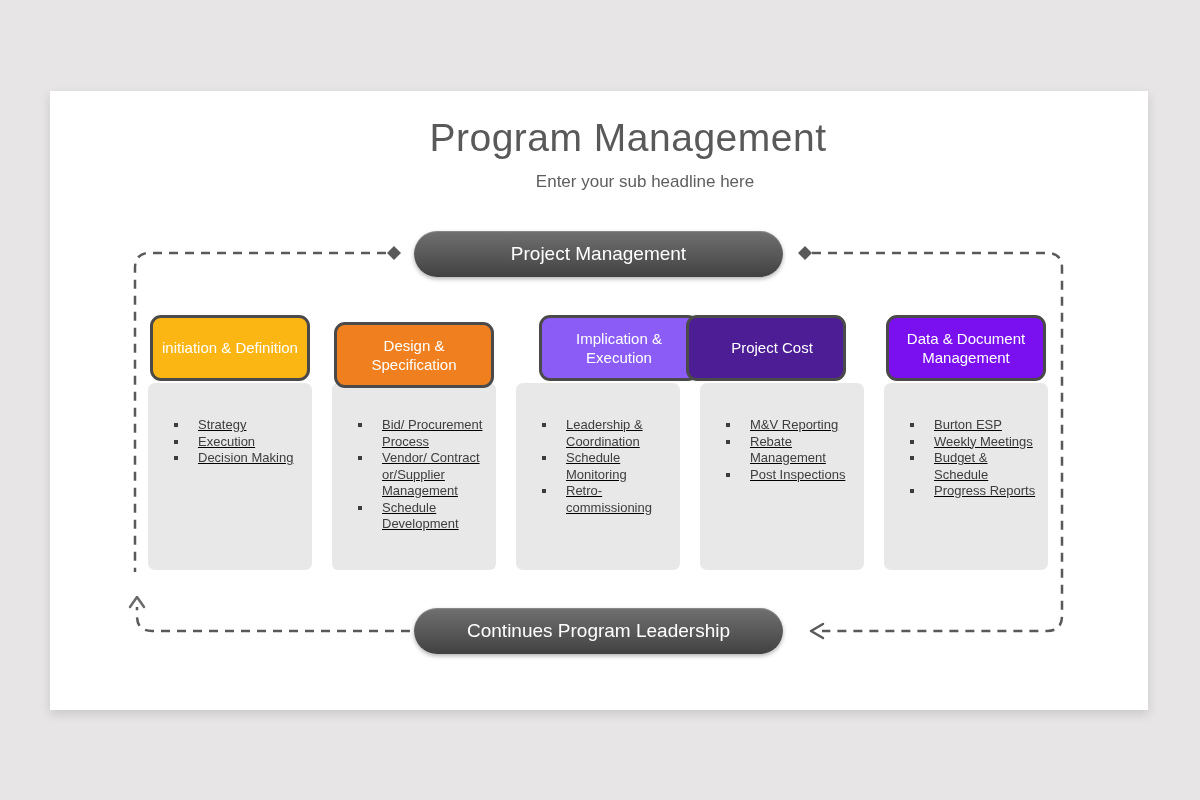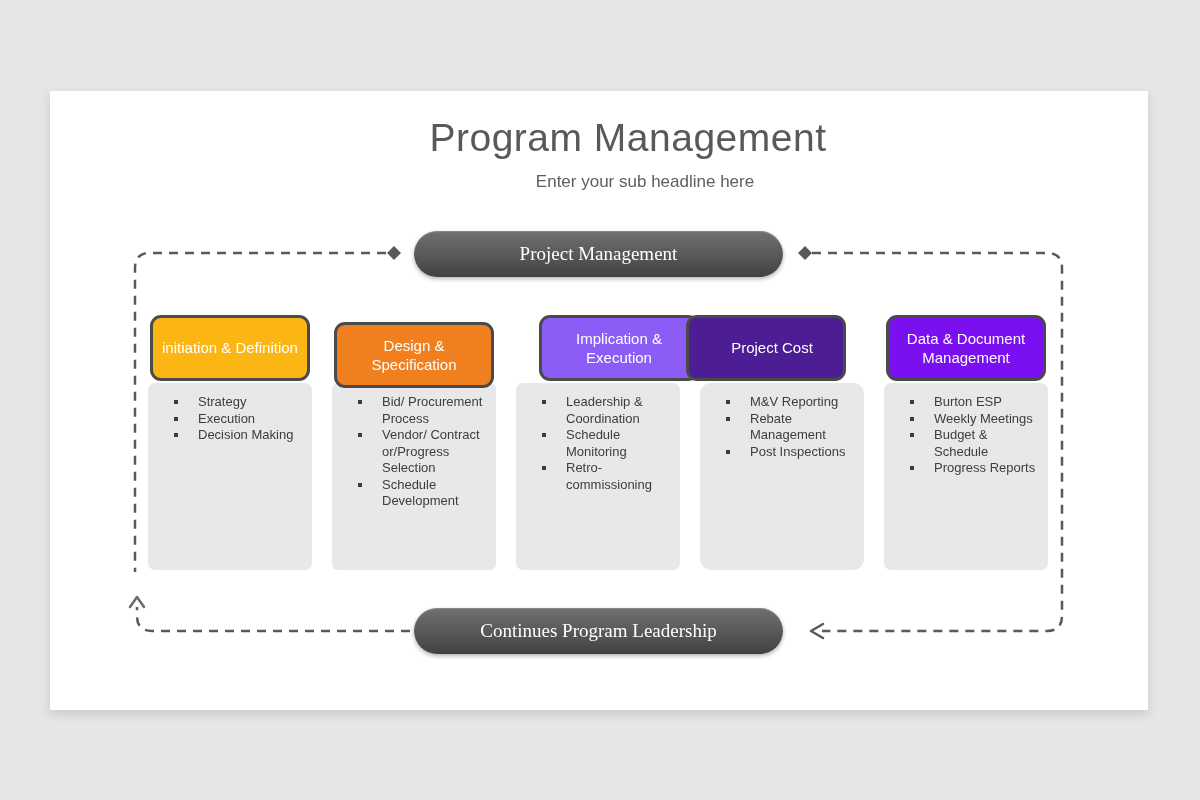--- a/index.html
+++ b/index.html
@@ -27,40 +27,40 @@
     position:absolute;left:50px;top:172px;width:1190px;
     text-align:center;
     font-size:17px;color:#5e5e5e;
   }
   .pill{
     position:absolute;left:414px;width:369px;height:46px;
     border-radius:23px;
     background:linear-gradient(180deg,#707070 0%,#575757 55%,#414141 100%);
     box-shadow:0 2px 4px rgba(0,0,0,0.3), inset 0 1px 1px rgba(255,255,255,0.18);
     display:flex;align-items:center;justify-content:center;
-    color:#ffffff;font-size:19px;font-family:Liberation Serif, serif;
+    color:#ffffff;font-size:19px;
   }
   .pill-top{top:231px;}
   .pill-bottom{top:608px;}
   .col-body{
     position:absolute;top:383px;width:164px;height:187px;
     background:#e9e8e8;border-radius:7px;
   }
   .col-header{
     position:absolute;top:315px;width:160px;height:66px;
     box-sizing:border-box;
     border:3px solid #4a4a4a;border-radius:11px;
     display:flex;align-items:center;justify-content:center;
     text-align:center;
     color:#ffffff;font-size:15px;line-height:1.28;
     padding:2px 8px;
     z-index:3;
   }
   .col-list{
-    list-style:none;margin:0;padding:11px 6px 0 26px;
+    list-style:none;margin:0;padding:34px 6px 0 26px;text-decoration:underline;
   }
   .col-list li{
     display:flex;align-items:flex-start;
     font-size:13px;line-height:16.5px;color:#3d3d3d;
     margin-bottom:0;
   }
   .bullet-square{
     flex:0 0 auto;
     width:4px;height:4px;background:#3d3d3d;
     margin:6px 20px 0 0;
@@ -124,21 +124,21 @@
     <span>Design &amp; Specification</span>
   </div>
   <div class="col-body" style="left:332px;border-radius:6px;">
     <ul class="col-list">
       <li>
           <span class="bullet-square"></span>
           <span>Bid/ Procurement Process</span>
         </li>
       <li>
           <span class="bullet-square"></span>
-          <span>Vendor/ Contract or/Progress Selection</span>
+          <span>Vendor/ Contract or/Supplier Management</span>
         </li>
       <li>
           <span class="bullet-square"></span>
           <span>Schedule Development</span>
         </li>
     </ul>
   </div>
 
   <div class="col-header" style="left: 539px; background: #8b5cf6;">
     <span>Implication &amp; Execution</span>
@@ -156,21 +156,21 @@
       <li>
           <span class="bullet-square"></span>
           <span>Retro-commissioning</span>
         </li>
     </ul>
   </div>
 
   <div class="col-header" style="left: 686px; background: #4c1d95; padding-left: 20px;">
     <span>Project Cost</span>
   </div>
-  <div class="col-body" style="left:700px;border-radius:11px;">
+  <div class="col-body" style="left:700px;">
     <ul class="col-list">
       <li>
           <span class="bullet-square"></span>
           <span>M&amp;V Reporting</span>
         </li>
       <li>
           <span class="bullet-square"></span>
           <span>Rebate Management</span>
         </li>
       <li>

